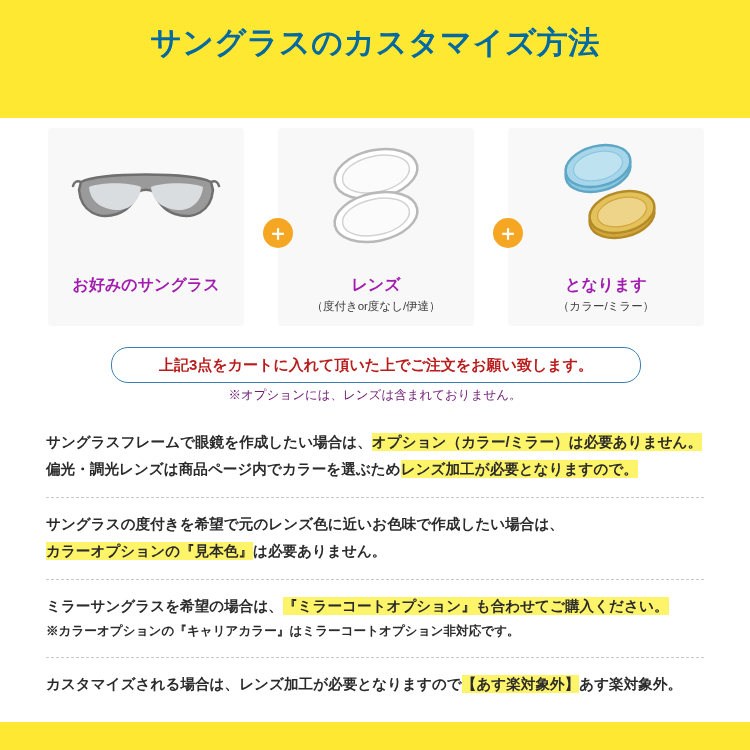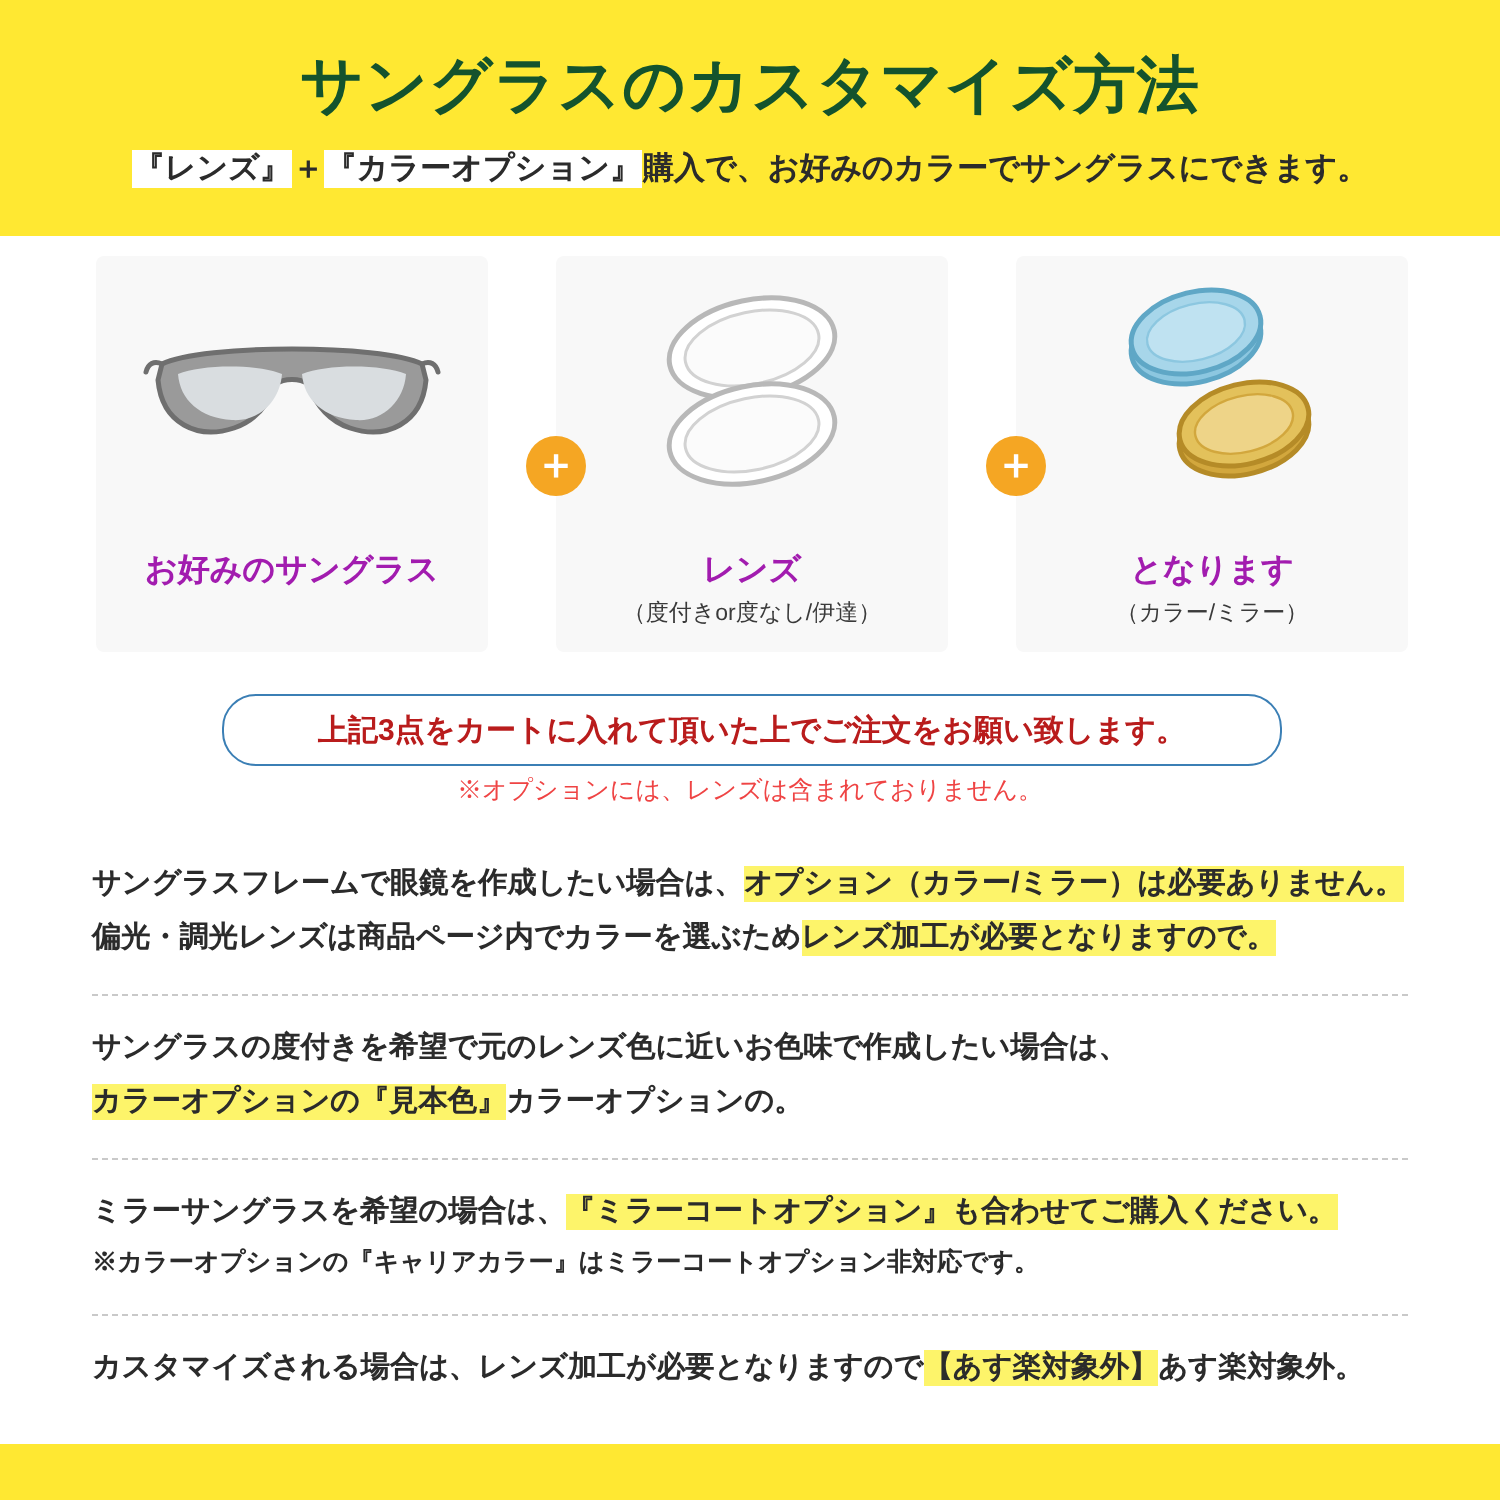--- a/index.html
+++ b/index.html
@@ -28,21 +28,21 @@
     background: #ffe832;
   }
   .banner-title {
     position: absolute;
     top: 22px;
     left: 0;
     width: 750px;
     text-align: center;
     font-size: 31px;
     font-weight: bold;
-    color: #14532d;
+    color: #0369a1;
     letter-spacing: 0.5px;
   }
   .banner-sub {
     position: absolute;
     top: 74px;
     left: 0;
     width: 750px;
     text-align: center;
     font-size: 15.5px;
     font-weight: bold;
@@ -130,21 +130,21 @@
     align-items: center;
     justify-content: center;
   }
   .pill-note {
     position: absolute;
     top: 387px;
     left: 0;
     width: 750px;
     text-align: center;
     font-size: 12.5px;
-    color: #ef4444;
+    color: #701a75;
   }
   
   .notes {
     position: absolute;
     top: 416px;
     left: 46px;
     width: 658px;
   }
   .note-group {
     padding: 13px 0 14px 0;
@@ -178,23 +178,20 @@
   
   svg { display: block; }
 </style>
 </head>
 <body>
 
 <div class="page">
 
   <div class="banner">
     <div class="banner-title">サングラスのカスタマイズ方法</div>
-    <div class="banner-sub">
-      <span class="hl">『レンズ』</span><span>＋</span><span class="hl">『カラーオプション』</span><span>購入で、お好みのカラーでサングラスにできます。</span>
-    </div>
   </div>
 
   <div class="cards">
 
     <div class="card">
       <div class="card-art">
         <svg width="150" height="80" viewBox="0 0 150 80">
           <path d="M10 26 C30 16, 120 16, 140 26 L142 34 C140 56, 122 64, 104 58 C92 54, 86 44, 83 36 C79 33, 71 33, 67 36 C64 44, 58 54, 46 58 C28 64, 10 56, 8 34 Z" fill="#9a9a9a" stroke="#6f6f6f" stroke-width="2.5" stroke-linejoin="round"></path>
           <path d="M18 31 C30 26, 58 26, 70 31 C69 45, 58 55, 45 54 C29 53, 19 44, 18 31 Z" fill="#d9dde0"></path>
           <path d="M80 31 C92 26, 120 26, 132 31 C131 45, 120 55, 107 54 C91 53, 81 44, 80 31 Z" fill="#d9dde0"></path>
@@ -252,21 +249,21 @@
       <div class="note-line">
         <span>偏光・調光レンズは商品ページ内でカラーを選ぶため</span><span class="hl">レンズ加工が必要となりますので。</span>
       </div>
     </div>
 
     <div class="note-group">
       <div class="note-line">
         <span>サングラスの度付きを希望で元のレンズ色に近いお色味で作成したい場合は、</span>
       </div>
       <div class="note-line">
-        <span class="hl">カラーオプションの『見本色』</span><span>カラーオプションの。</span>
+        <span class="hl">カラーオプションの『見本色』</span><span>は必要ありません。</span>
       </div>
     </div>
 
     <div class="note-group">
       <div class="note-line">
         <span>ミラーサングラスを希望の場合は、</span><span class="hl">『ミラーコートオプション』も合わせてご購入ください。</span>
       </div>
       <div class="note-line small">
         <span>※カラーオプションの『キャリアカラー』はミラーコートオプション非対応です。</span>
       </div>

